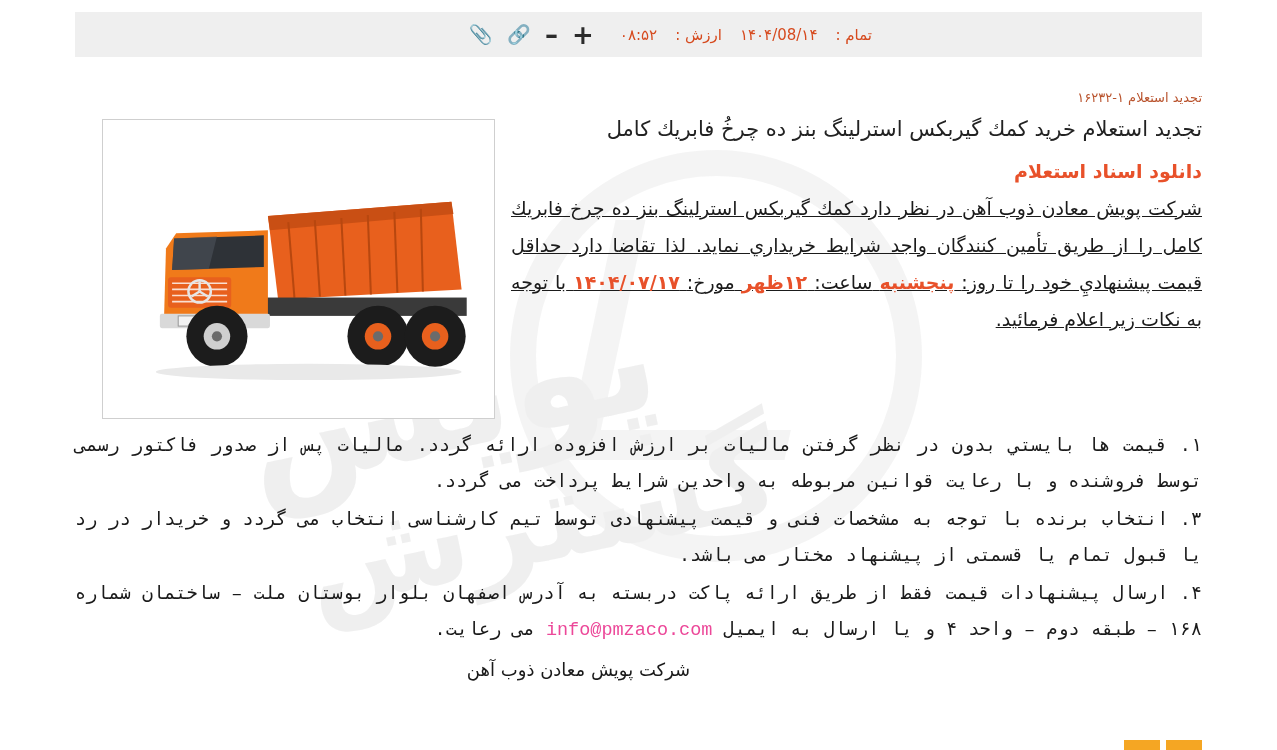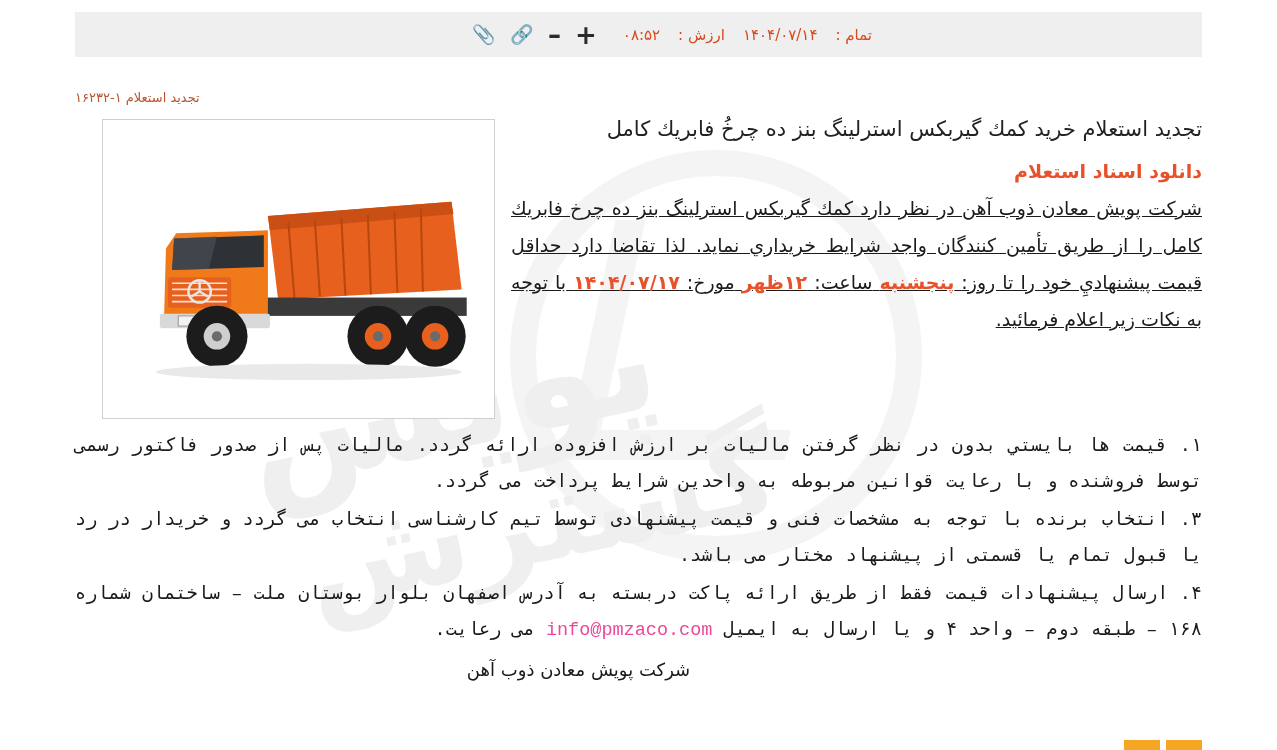--- a/index.html
+++ b/index.html
@@ -103,21 +103,21 @@
     left: 0;
     width: 1277px;
     z-index: 2;
     direction: rtl;
   }
   .inner {
     padding: 0 75px 0 75px;
   }
 
   .doc-code {
-    text-align: left;
+    text-align: right;
     color: #b9532d;
     font-size: 13px;
     margin: 10px 0 6px 0;
     direction: rtl;
   }
 
   .layout {
     display: flex;
     flex-direction: row;
     align-items: flex-start;
@@ -218,21 +218,21 @@
 <div class="watermark">
   <div class="wm-ring"></div>
   <div class="wm-chevron"></div>
   <div class="wm-text wm-1">پویش</div>
   <div class="wm-text wm-2">گسترش</div>
 </div>
 
 <div class="toolbar">
   <div class="toolbar-meta">
     <span>تمام :</span>
-    <span>۱۴۰۴/۰۷/۱۴</span>
+    <span>۱۴۰۴/08/۱۴</span>
     <span>ارزش :</span>
     <span>۰۸:۵۲</span>
   </div>
   <div class="toolbar-icons">
     <span class="ic ic-plus">+</span>
     <span class="ic ic-minus">–</span>
     <span class="ic ic-link">🔗</span>
     <span class="ic ic-clip">📎</span>
   </div>
 </div>

